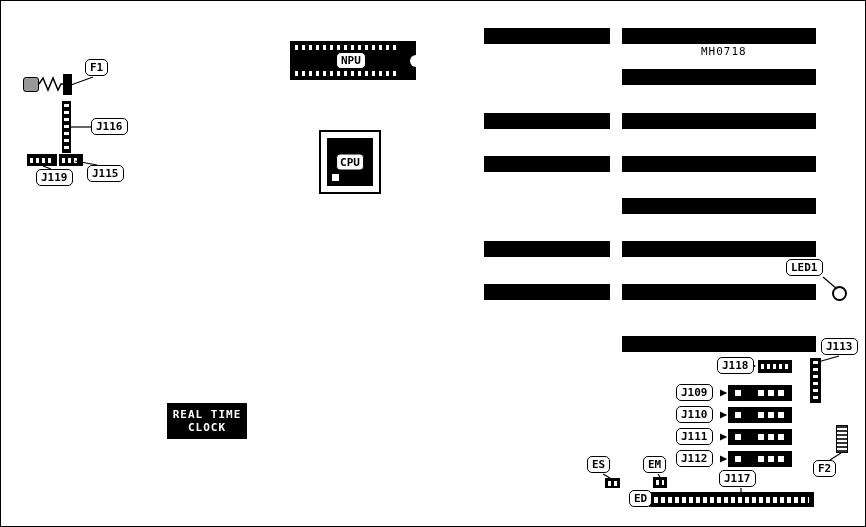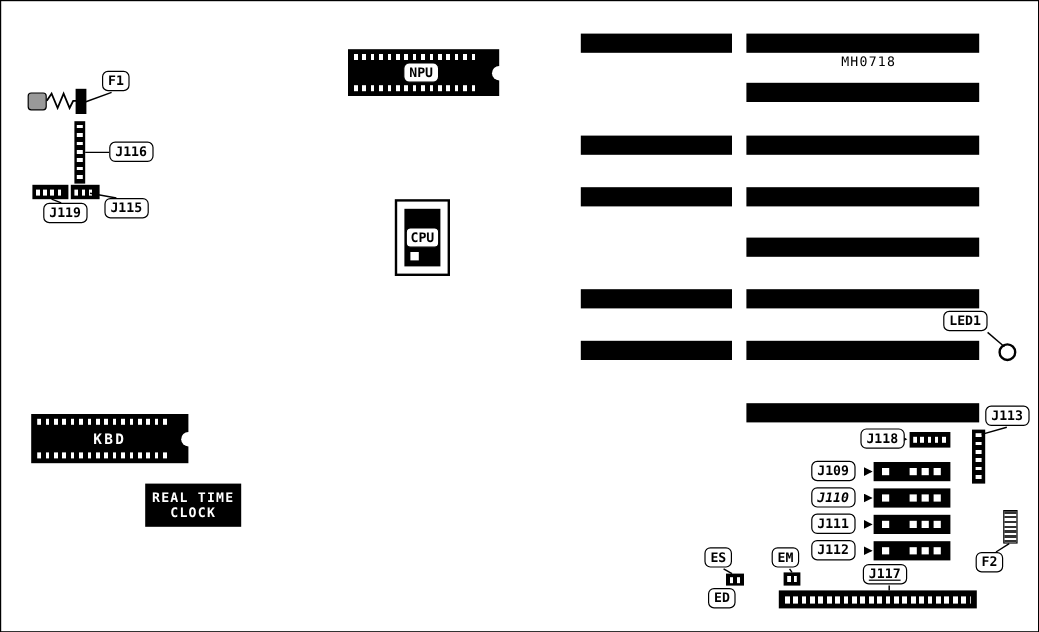--- a/index.html
+++ b/index.html
@@ -73,21 +73,21 @@
   .cpu-notch{position:absolute;left:5px;bottom:5px;width:7px;height:7px;background:#fff;}
   .cpu-lbl{
     position:absolute;left:50%;top:50%;transform:translate(-50%,-50%);
     background:#fff;border:1.5px solid #000;border-radius:4px;
     padding:1px 3px;font:bold 11px/13px "DejaVu Sans Mono", monospace;
   }
   
   .rtc{
     position:absolute;background:#000;color:#fff;
     display:flex;flex-direction:column;align-items:center;justify-content:center;
-    font:bold 11px/13px "DejaVu Sans Mono", monospace;letter-spacing:1px;text-align:center;
+    font:bold 11px/13px "DejaVu Sans Mono", monospace;letter-spacing:1px;text-align:center;margin-left:46px;
   }
   
   .led{
     position:absolute;width:15px;height:15px;border-radius:50%;
     box-sizing:border-box;border:2px solid #000;background:#fff;
   }
   
   .fusecap{
     position:absolute;box-sizing:border-box;border:1.5px solid #000;border-radius:3px;background:#999;
   }
@@ -123,33 +123,27 @@
 
   <div class="partnum" style="left:700px;top:44px;">MH0718</div>
 
   <div class="dip" style="left:289px;top:40px;width:126px;height:39px;">
     <span class="pins-top"></span>
     <span class="pins-bottom"></span>
     <span class="notch"></span>
   </div>
   <div class="lbl" style="left:335px;top:51px;">NPU</div>
 
-  <div class="cpu-outer" style="left:328px;top:129px;width:46px;height:64px;margin-top:36px;">
+  <div class="cpu-outer" style="left:318px;top:129px;width:62px;height:64px;">
     <div class="cpu-inner">
       <span class="cpu-notch"></span>
     </div>
     <div class="cpu-lbl">CPU</div>
   </div>
 
-  <div class="dip" style="left:25px;top:344px;width:131px;height:41px;">
-    <span class="pins-top"></span>
-    <span class="pins-bottom"></span>
-    <span class="notch"></span>
-    <span class="chip-label">KBD</span>
-  </div>
 
   <div class="rtc" style="left:120px;top:402px;width:80px;height:36px;">
     <span>REAL TIME</span>
     <span>CLOCK</span>
   </div>
 
   <div class="fusecap" style="left:22px;top:76px;width:16px;height:15px;"></div>
   <div class="fusebar" style="left:62px;top:73px;width:9px;height:21px;"></div>
   <div class="lbl" style="left:84px;top:58px;">F1</div>
 
@@ -171,21 +165,21 @@
   <div class="hconn" style="left:757px;top:359px;width:34px;height:13px;"></div>
 
   <div class="lbl" style="left:675px;top:383px;">J109</div>
   <div class="jblock" style="left:727px;top:384px;">
     <span class="d d1"></span>
       <span class="d d2"></span>
       <span class="d d3"></span>
       <span class="d d4"></span>
   </div>
 
-  <div class="lbl" style="left:675px;top:405px;font-style:italic;">J110</div>
+  <div class="lbl" style="left:675px;top:405px;">J110</div>
   <div class="jblock" style="left:727px;top:406px;">
     <span class="d d1"></span>
       <span class="d d2"></span>
       <span class="d d3"></span>
       <span class="d d4"></span>
   </div>
 
   <div class="lbl" style="left:675px;top:427px;">J111</div>
   <div class="jblock" style="left:727px;top:428px;">
     <span class="d d1"></span>
@@ -201,22 +195,22 @@
       <span class="d d3"></span>
       <span class="d d4"></span>
   </div>
 
   <div class="lbl" style="left:586px;top:455px;">ES</div>
   <div class="hconn" style="left:604px;top:477px;width:15px;height:10px;"></div>
 
   <div class="lbl" style="left:642px;top:455px;">EM</div>
   <div class="hconn" style="left:652px;top:476px;width:14px;height:11px;"></div>
 
-  <div class="lbl" style="left:589px;top:489px;">ED</div>
-  <div class="lbl" style="left:718px;top:469px;text-decoration:underline;">J117</div>
+  <div class="lbl" style="left:628px;top:489px;">ED</div>
+  <div class="lbl" style="left:718px;top:469px;">J117</div>
   <div class="pinheader" style="left:648px;top:491px;width:165px;height:15px;"></div>
 
   <div class="fuse2" style="left:835px;top:424px;width:12px;height:28px;"></div>
   <div class="lbl" style="left:812px;top:459px;">F2</div>
 
   <svg class="leads" width="866" height="527" viewBox="0 0 866 527">
     <defs>
       <marker id="ah" markerWidth="7" markerHeight="7" refX="5" refY="3" orient="auto">
         <path d="M0,0 L6,3 L0,6 Z" fill="#000"></path>
       </marker>

